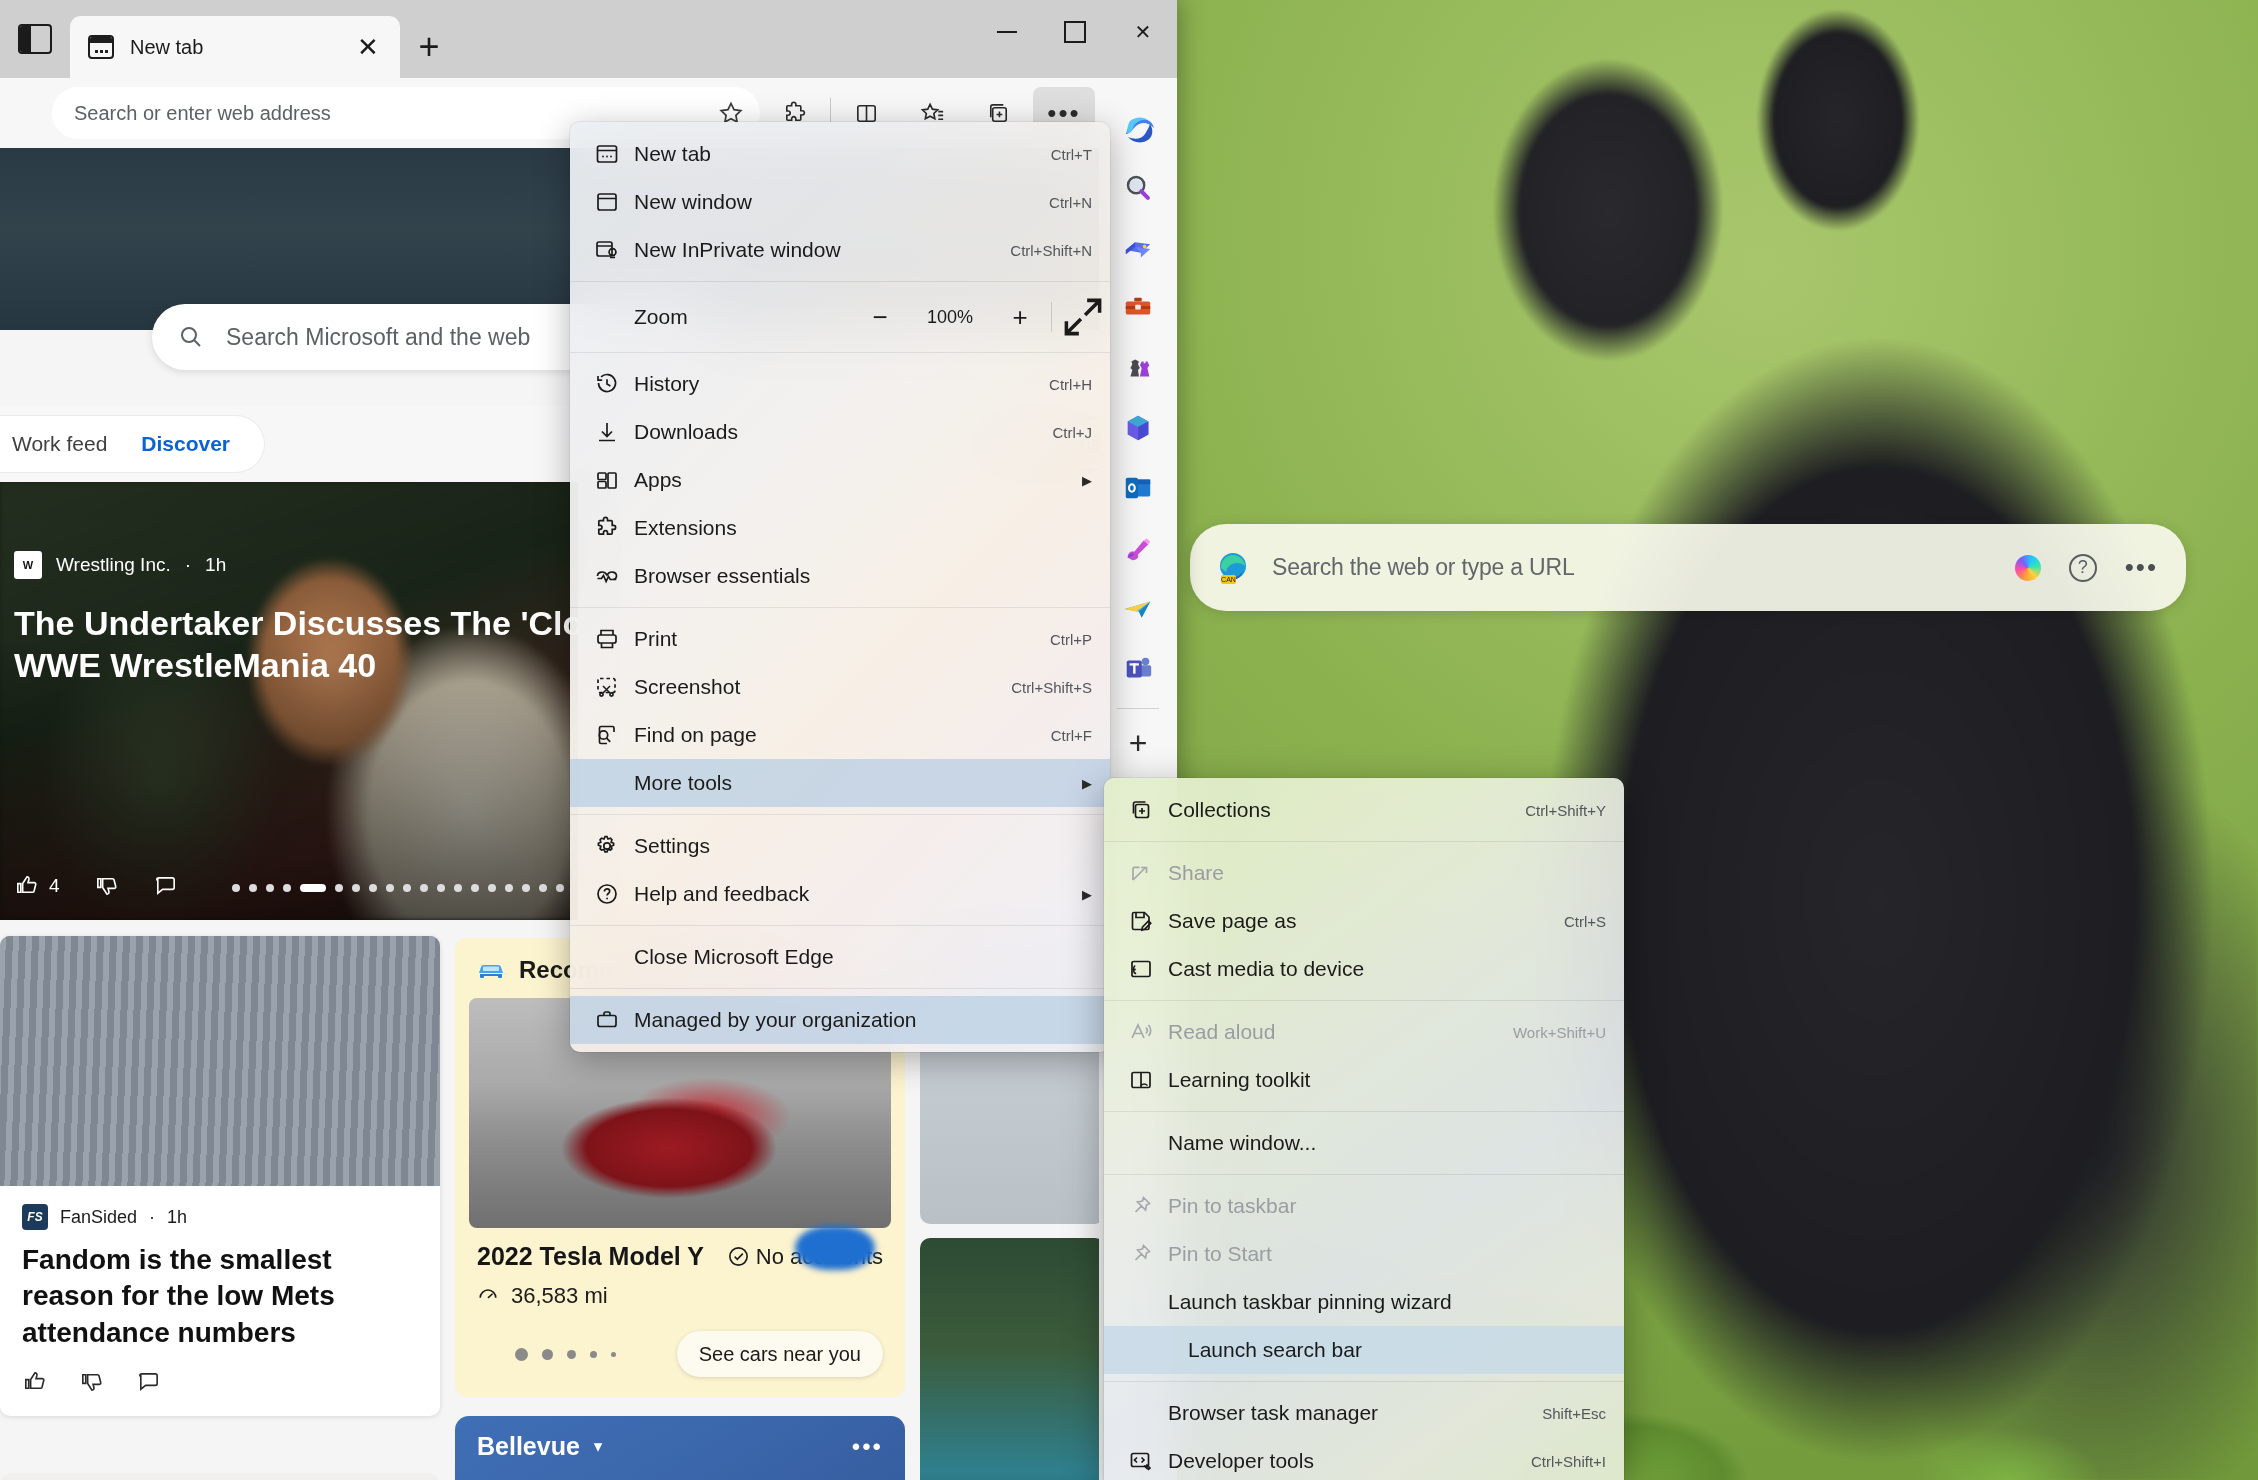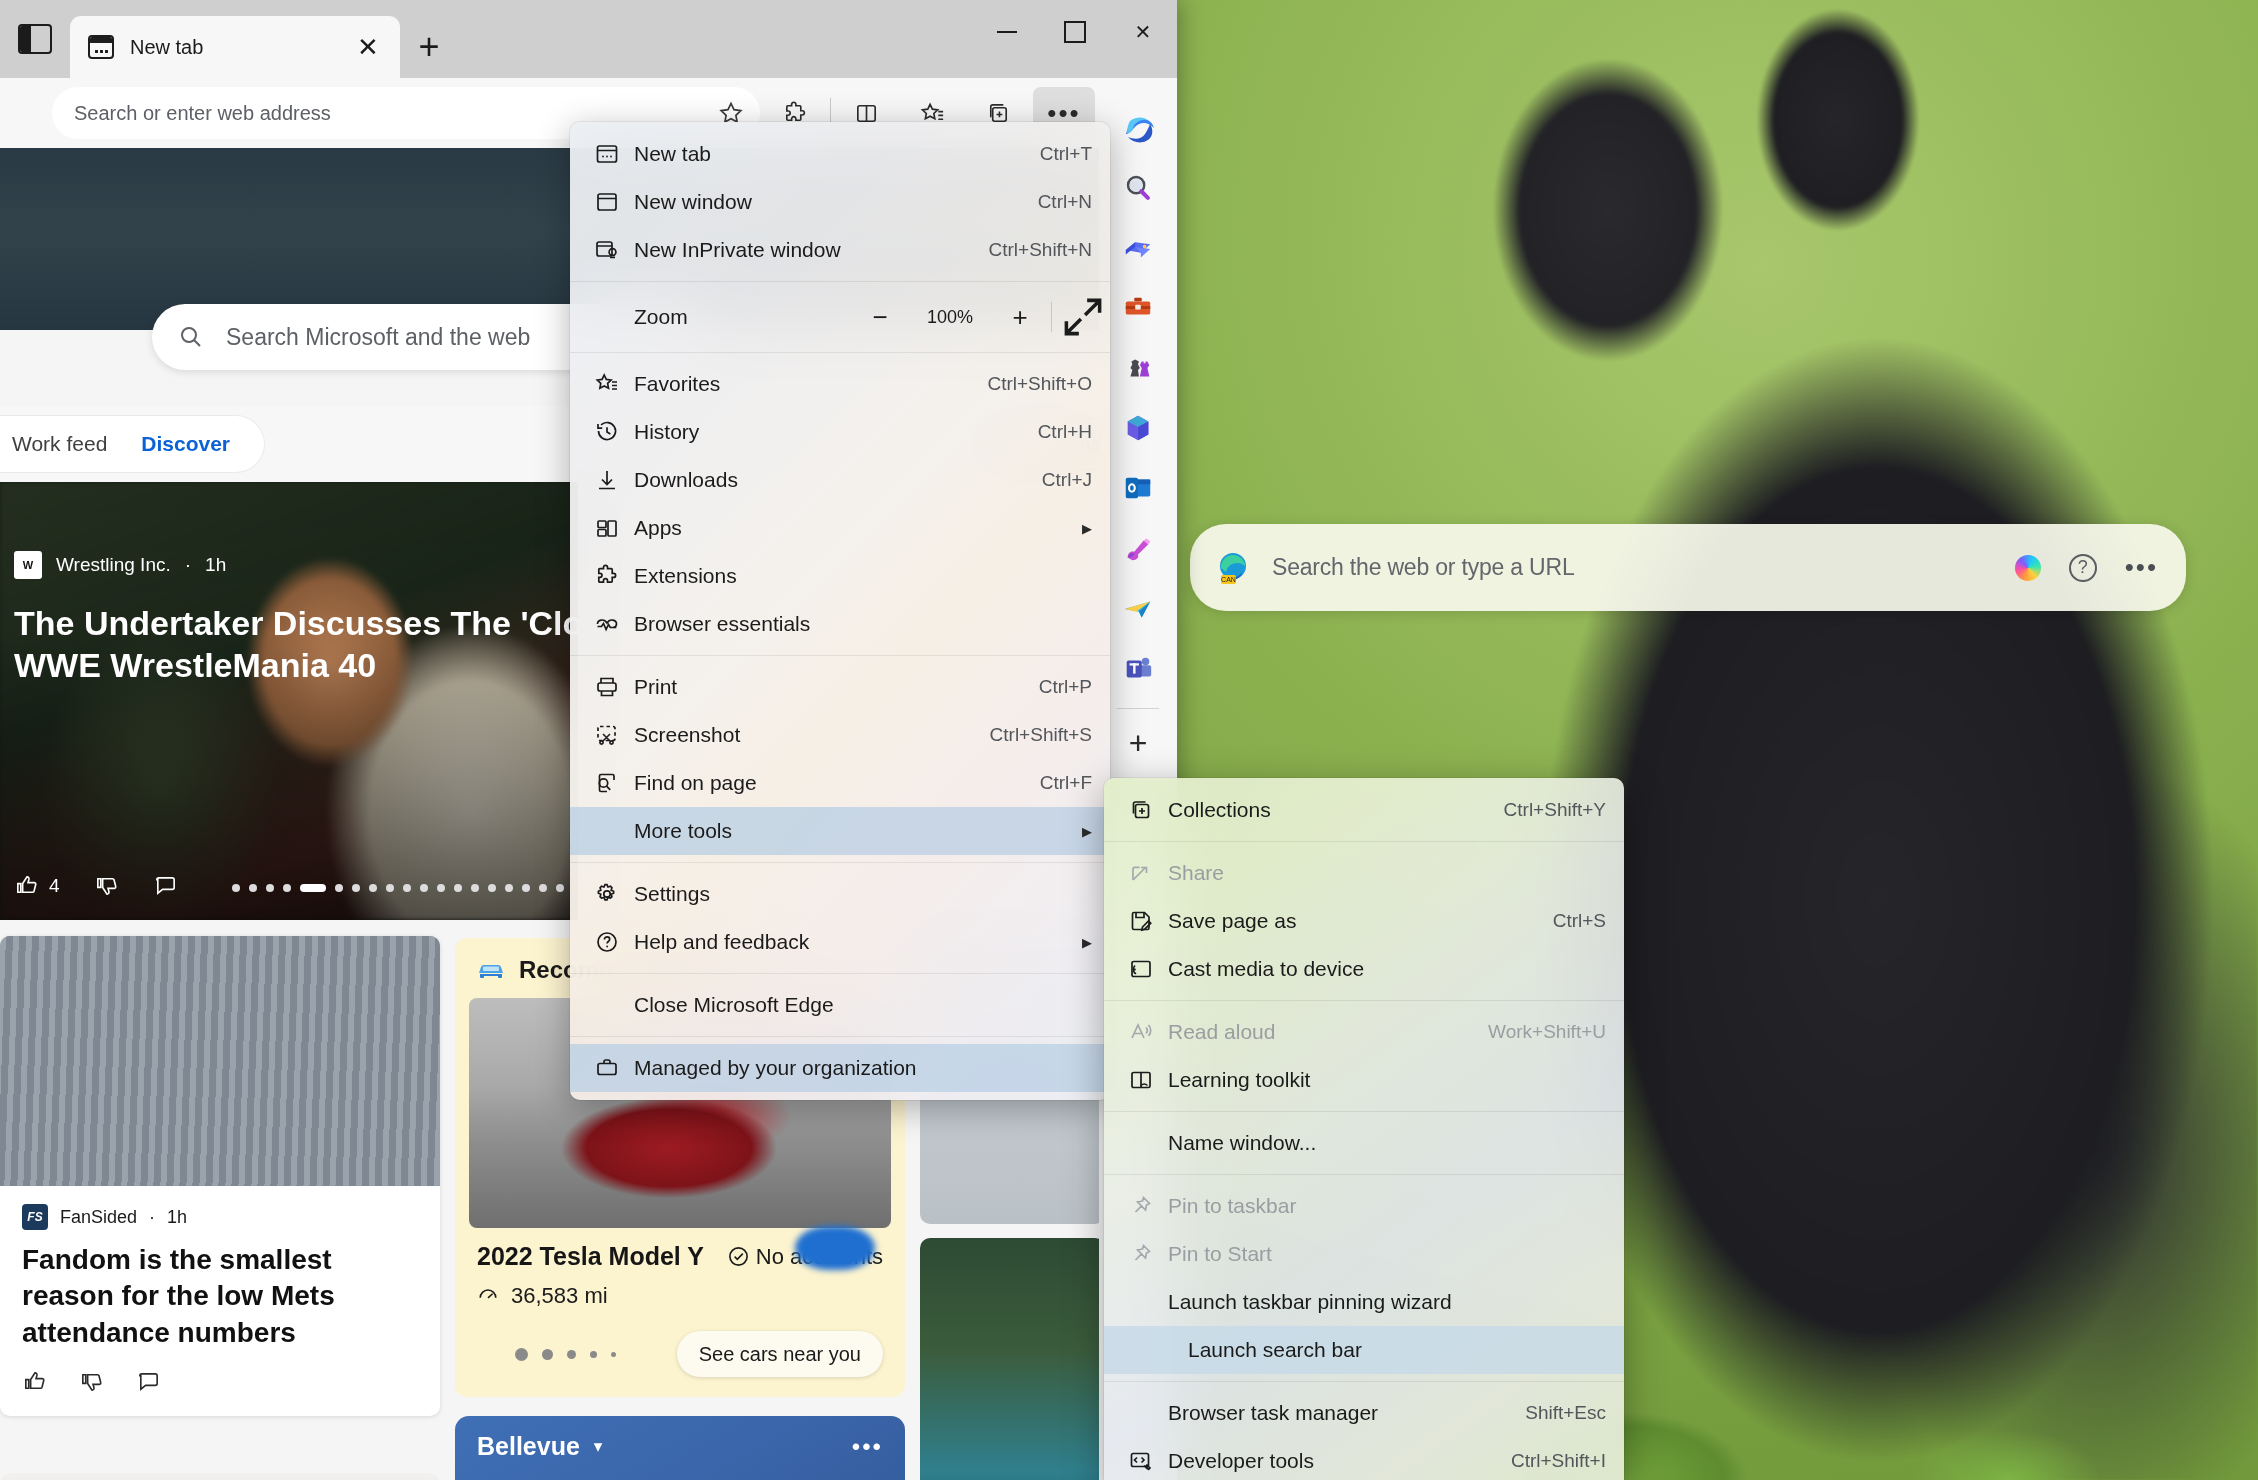--- a/index.html
+++ b/index.html
@@ -203,21 +203,21 @@
                               rgba(246,238,228,.94) 58%, rgba(244,236,234,.94) 72%, rgba(240,238,242,.94) 88%, rgba(238,240,244,.94) 100%);
     box-shadow:0 8px 34px rgba(0,0,0,.30), 0 0 0 1px rgba(0,0,0,.06);
     backdrop-filter:blur(28px);
     overflow:hidden;
     padding:8px 0;
     font-size:21px; color:#1b1b1b;
   }
   .mi{height:48px;display:flex;align-items:center;padding:0 18px 0 24px;position:relative;}
   .mi .ic{width:40px;flex:0 0 40px;display:flex;align-items:center;}
   .mi .lb{flex:1;}
-  .mi .sc{color:#53565b;font-size:19px;}
+  .mi .sc{color:#53565b;font-size:15px;}
   .mi .arw{margin-left:14px;color:#2a2a2a;font-size:13px;}
   .mi.sel{background:rgba(183,205,227,.72);}
   .mi.dim .lb,.mi.dim .sc{color:#9a9da1;}
   .msep{height:1px;background:rgba(0,0,0,.08);margin:7px 0;}
   .mi.noicon .lb{margin-left:40px;}
   #zoomrow{height:56px;display:flex;align-items:center;padding:0 0 0 64px;}
   #zoomrow .zl{flex:1;}
   .zbtn{width:54px;height:48px;display:flex;align-items:center;justify-content:center;font-size:26px;color:#1b1b1b;}
   #zoomval{width:86px;text-align:center;font-size:18px;}
   .zdiv{width:1px;height:30px;background:rgba(0,0,0,.14);margin:0 4px;}
@@ -642,30 +642,20 @@
     <span class="zdiv"></span>
     <span class="zbtn">
       <svg viewBox="0 0 26 26" fill="none" stroke="#1b1b1b" stroke-width="1.7">
         <path d="M15 5h6v6M21 5l-7 7M11 21H5v-6M5 21l7-7"></path>
         </svg>
     </span>
   </div>
 
   <div class="msep"></div>
 
-  <div class="mi">
-    <span class="ic">
-      <svg viewBox="0 0 26 26">
-          <path d="M10.2 4l2.1 4.4 4.8.6-3.5 3.4.9 4.8-4.3-2.3-4.3 2.3.9-4.8L3.3 9l4.8-.6z"></path>
-        <path d="M18 11h5M18 14.5h5M18 18h5"></path>
-        </svg>
-    </span>
-    <span class="lb">Favorites</span>
-    <span class="sc">Ctrl+Shift+O</span>
-  </div>
 
   <div class="mi">
     <span class="ic">
       <svg viewBox="0 0 26 26">
           <path d="M4.5 12a8.5 8.5 0 1 0 2.6-6.1"></path>
           <path d="M4 5v4.2h4.2"></path>
           <path d="M13 8.2V13l3.4 2"></path>
         </svg>
     </span>
     <span class="lb">History</span>

